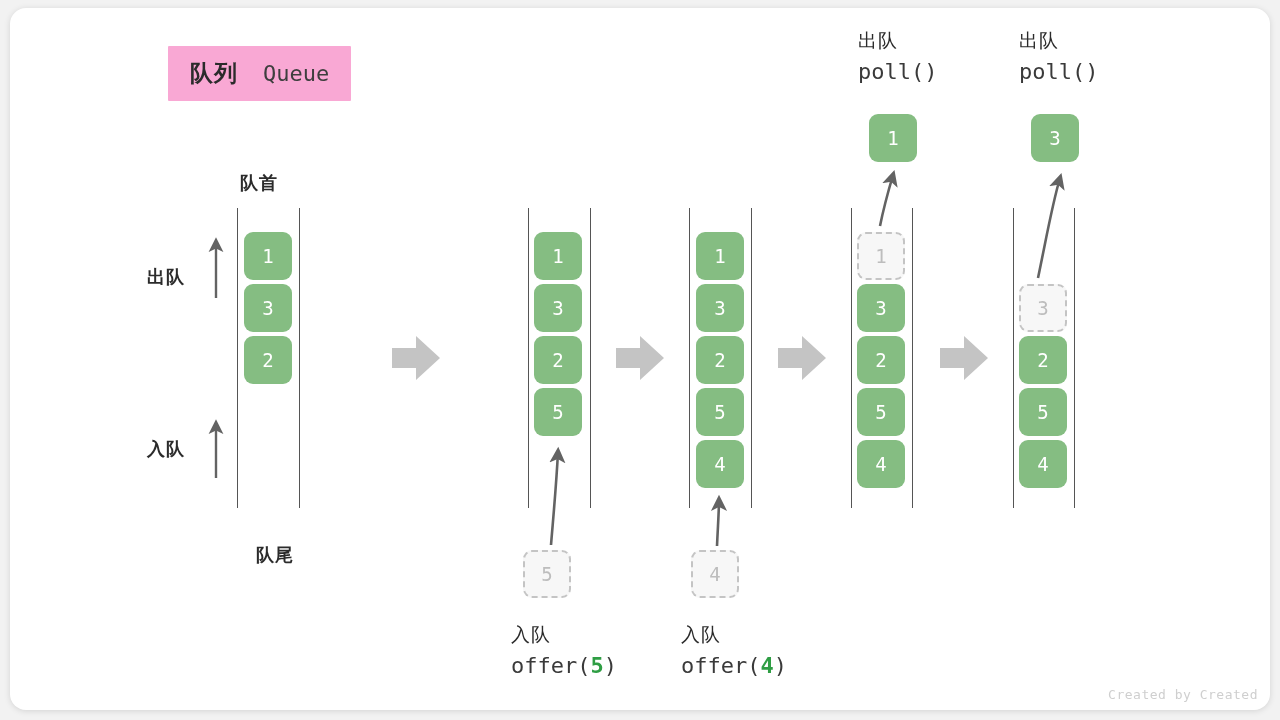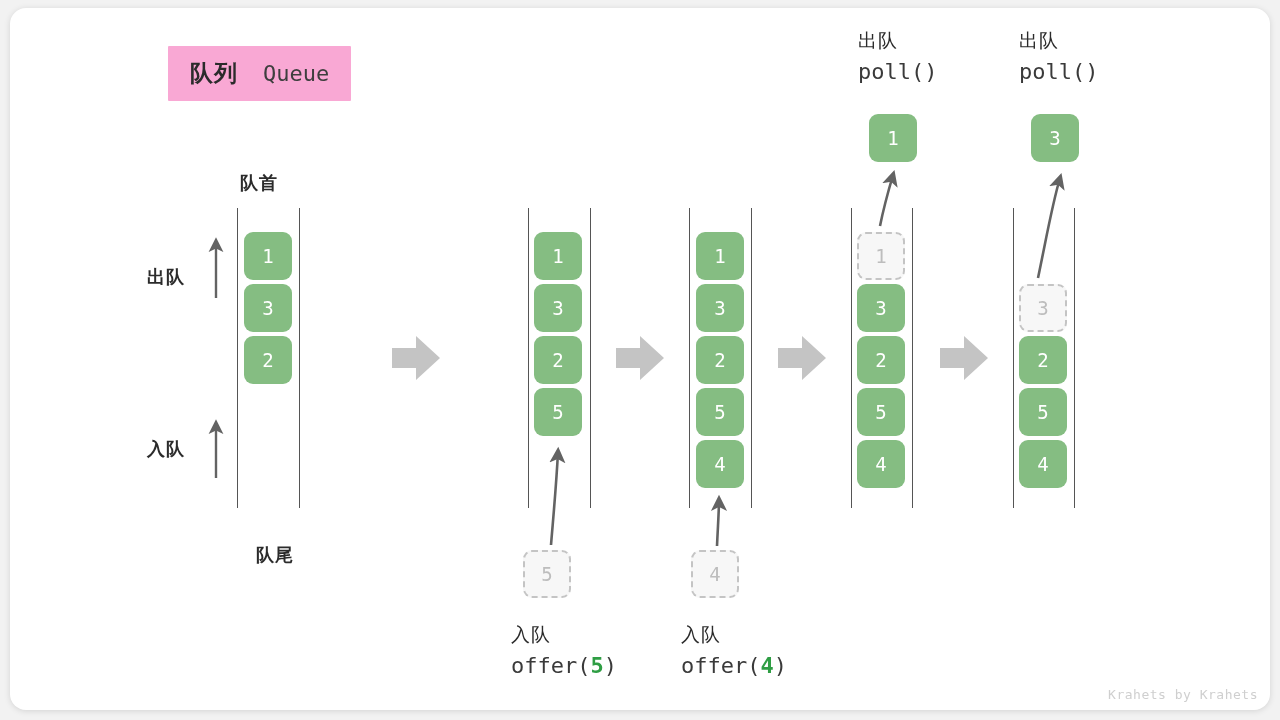--- a/index.html
+++ b/index.html
@@ -232,14 +232,14 @@
       <path d="M616,348 h24 v-12 l24,22 l-24,22 v-12 h-24 z"></path>
     </g>
     <g fill="#c4c4c4">
       <path d="M778,348 h24 v-12 l24,22 l-24,22 v-12 h-24 z"></path>
     </g>
     <g fill="#c4c4c4">
       <path d="M940,348 h24 v-12 l24,22 l-24,22 v-12 h-24 z"></path>
     </g>
   </svg>
 
-  <div class="abs" id="credit">Krahets by Krahets</div>
+  <div class="abs" id="credit">Created by Created</div>
 </div>
 
 </body></html>

